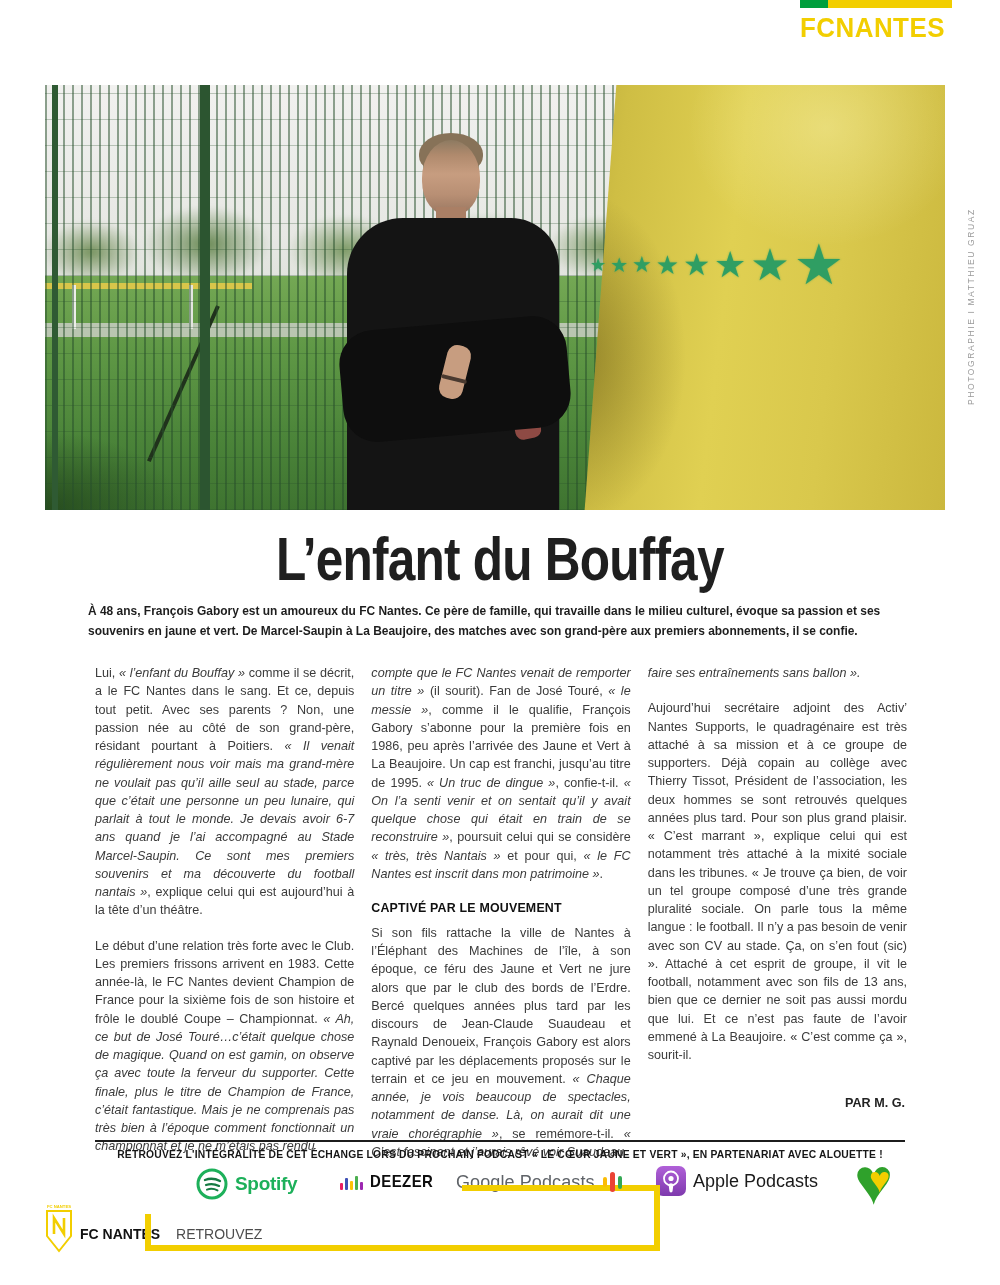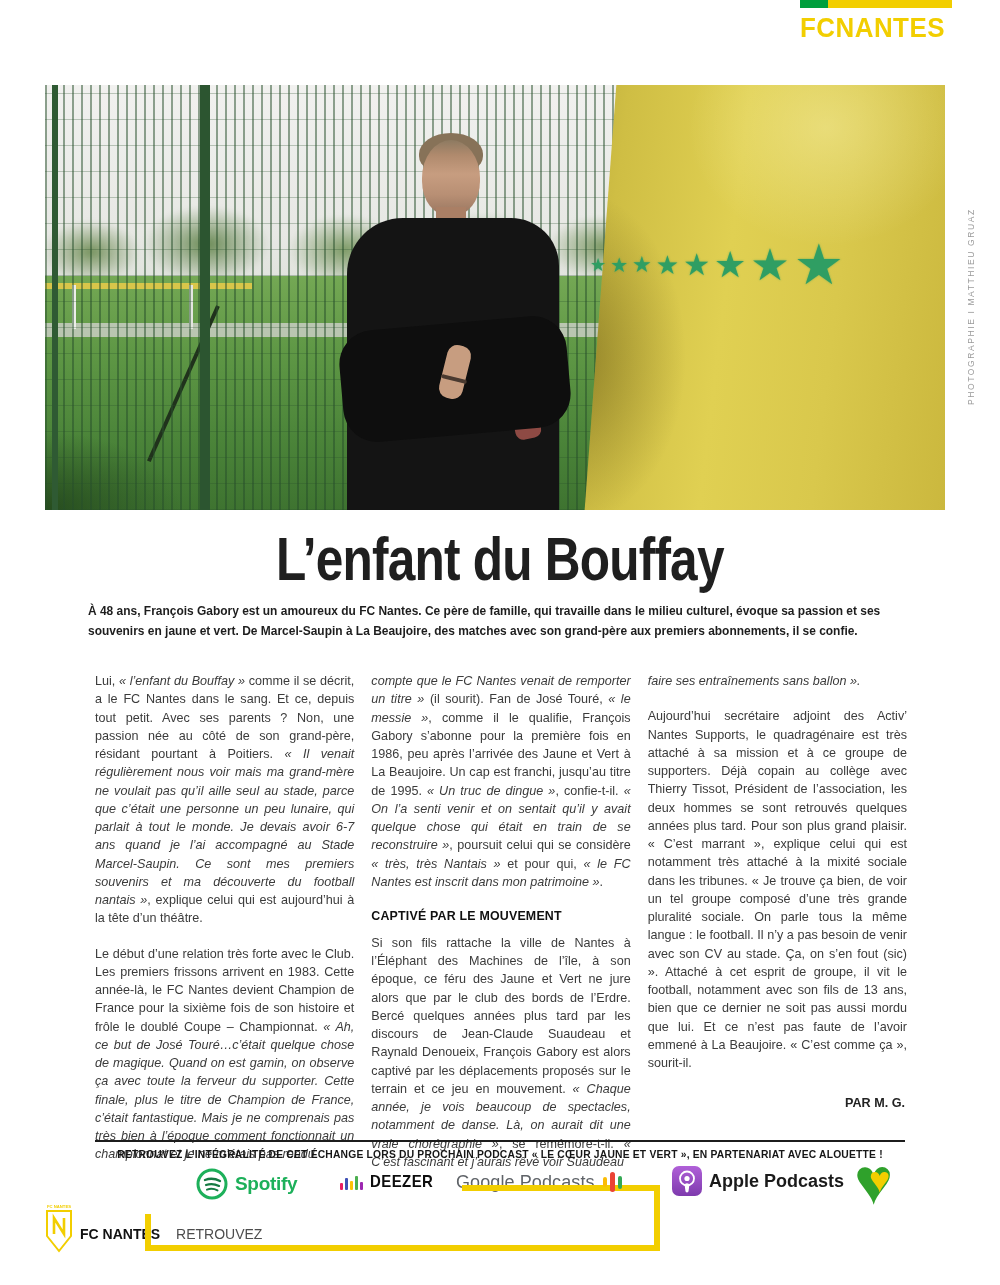--- a/index.html
+++ b/index.html
@@ -81,21 +81,21 @@
   .title{position:absolute;left:0;top:523px;width:100%;margin:0;text-align:center;
         font-size:62px;font-weight:bold;color:#1f1f1f;letter-spacing:-1px;}
   .title span{display:inline-block;transform:scaleX(.8);transform-origin:center;white-space:nowrap;}
   .intro{position:absolute;left:88px;top:601px;width:888px;margin:0;
         font-size:13px;line-height:1.55;font-weight:bold;color:#1d1d1d;
         transform:scaleX(.92);transform-origin:left top;}
 
   
   .cols{position:absolute;left:95px;top:664px;width:812px;display:flex;gap:17px;}
   .col{width:260px;font-size:12.6px;line-height:1.45;color:#3b3b3b;text-align:justify;}
-  .col p{margin:8px 0 17px 0;}
+  .col p{margin:0 0 17px 0;}
   .col .it{font-style:italic;}
   .subhead{font-weight:bold;font-size:12.4px;color:#101010;margin:2px 0 6px;letter-spacing:.2px;}
   .byline{position:absolute;left:655px;top:1096px;width:250px;text-align:right;
         font-size:12.6px;font-weight:bold;color:#222;}
 
   
   .footrule{position:absolute;left:95px;top:1140px;width:810px;height:2px;background:#1c1c1c;}
   .promo{position:absolute;left:95px;top:1149px;width:810px;text-align:center;
         font-size:10.3px;font-weight:bold;color:#161616;letter-spacing:.2px;}
 
@@ -104,21 +104,21 @@
   .sp-text{font-size:19px;font-weight:bold;color:#1db05a;letter-spacing:-.3px;}
   .deezer{left:340px;top:1172px;}
   .dz-bars{display:flex;align-items:flex-end;gap:2px;height:16px;}
   .dz-bars i{display:block;width:3px;border-radius:1px;}
   .dz-text{font-size:17px;font-weight:bold;color:#0d0d0d;letter-spacing:.5px;
         transform:scaleX(.88);transform-origin:left;}
   .google{left:456px;top:1169px;gap:8px;}
   .g-text{font-size:18px;color:#5f6368;letter-spacing:.1px;}
   .g-dots{display:flex;align-items:center;gap:3px;height:26px;position:relative;z-index:6;}
   .g-dots i{display:block;width:4.5px;border-radius:3px;}
-  .apple{left:672px;top:1166px;font-weight:bold;}
+  .apple{left:656px;top:1166px;}
   .ap-text{font-size:18px;color:#1a1a1a;}
   .heart{position:absolute;left:854px;top:1146px;width:64px;height:70px;}
   .heart .outer{position:absolute;left:0;top:0;font-size:66px;line-height:70px;color:#2fa12b;}
   .heart .inner{position:absolute;left:15px;top:9px;font-size:36px;line-height:50px;color:#f2ce00;}
 
   .frame{position:absolute;left:0;top:0;z-index:5;pointer-events:none;}
 
   .crest{position:absolute;left:44px;top:1202px;}
   .mag-text{position:absolute;left:80px;top:1226px;font-size:14px;white-space:nowrap;}
   .mag-bold{font-weight:bold;color:#111;}

